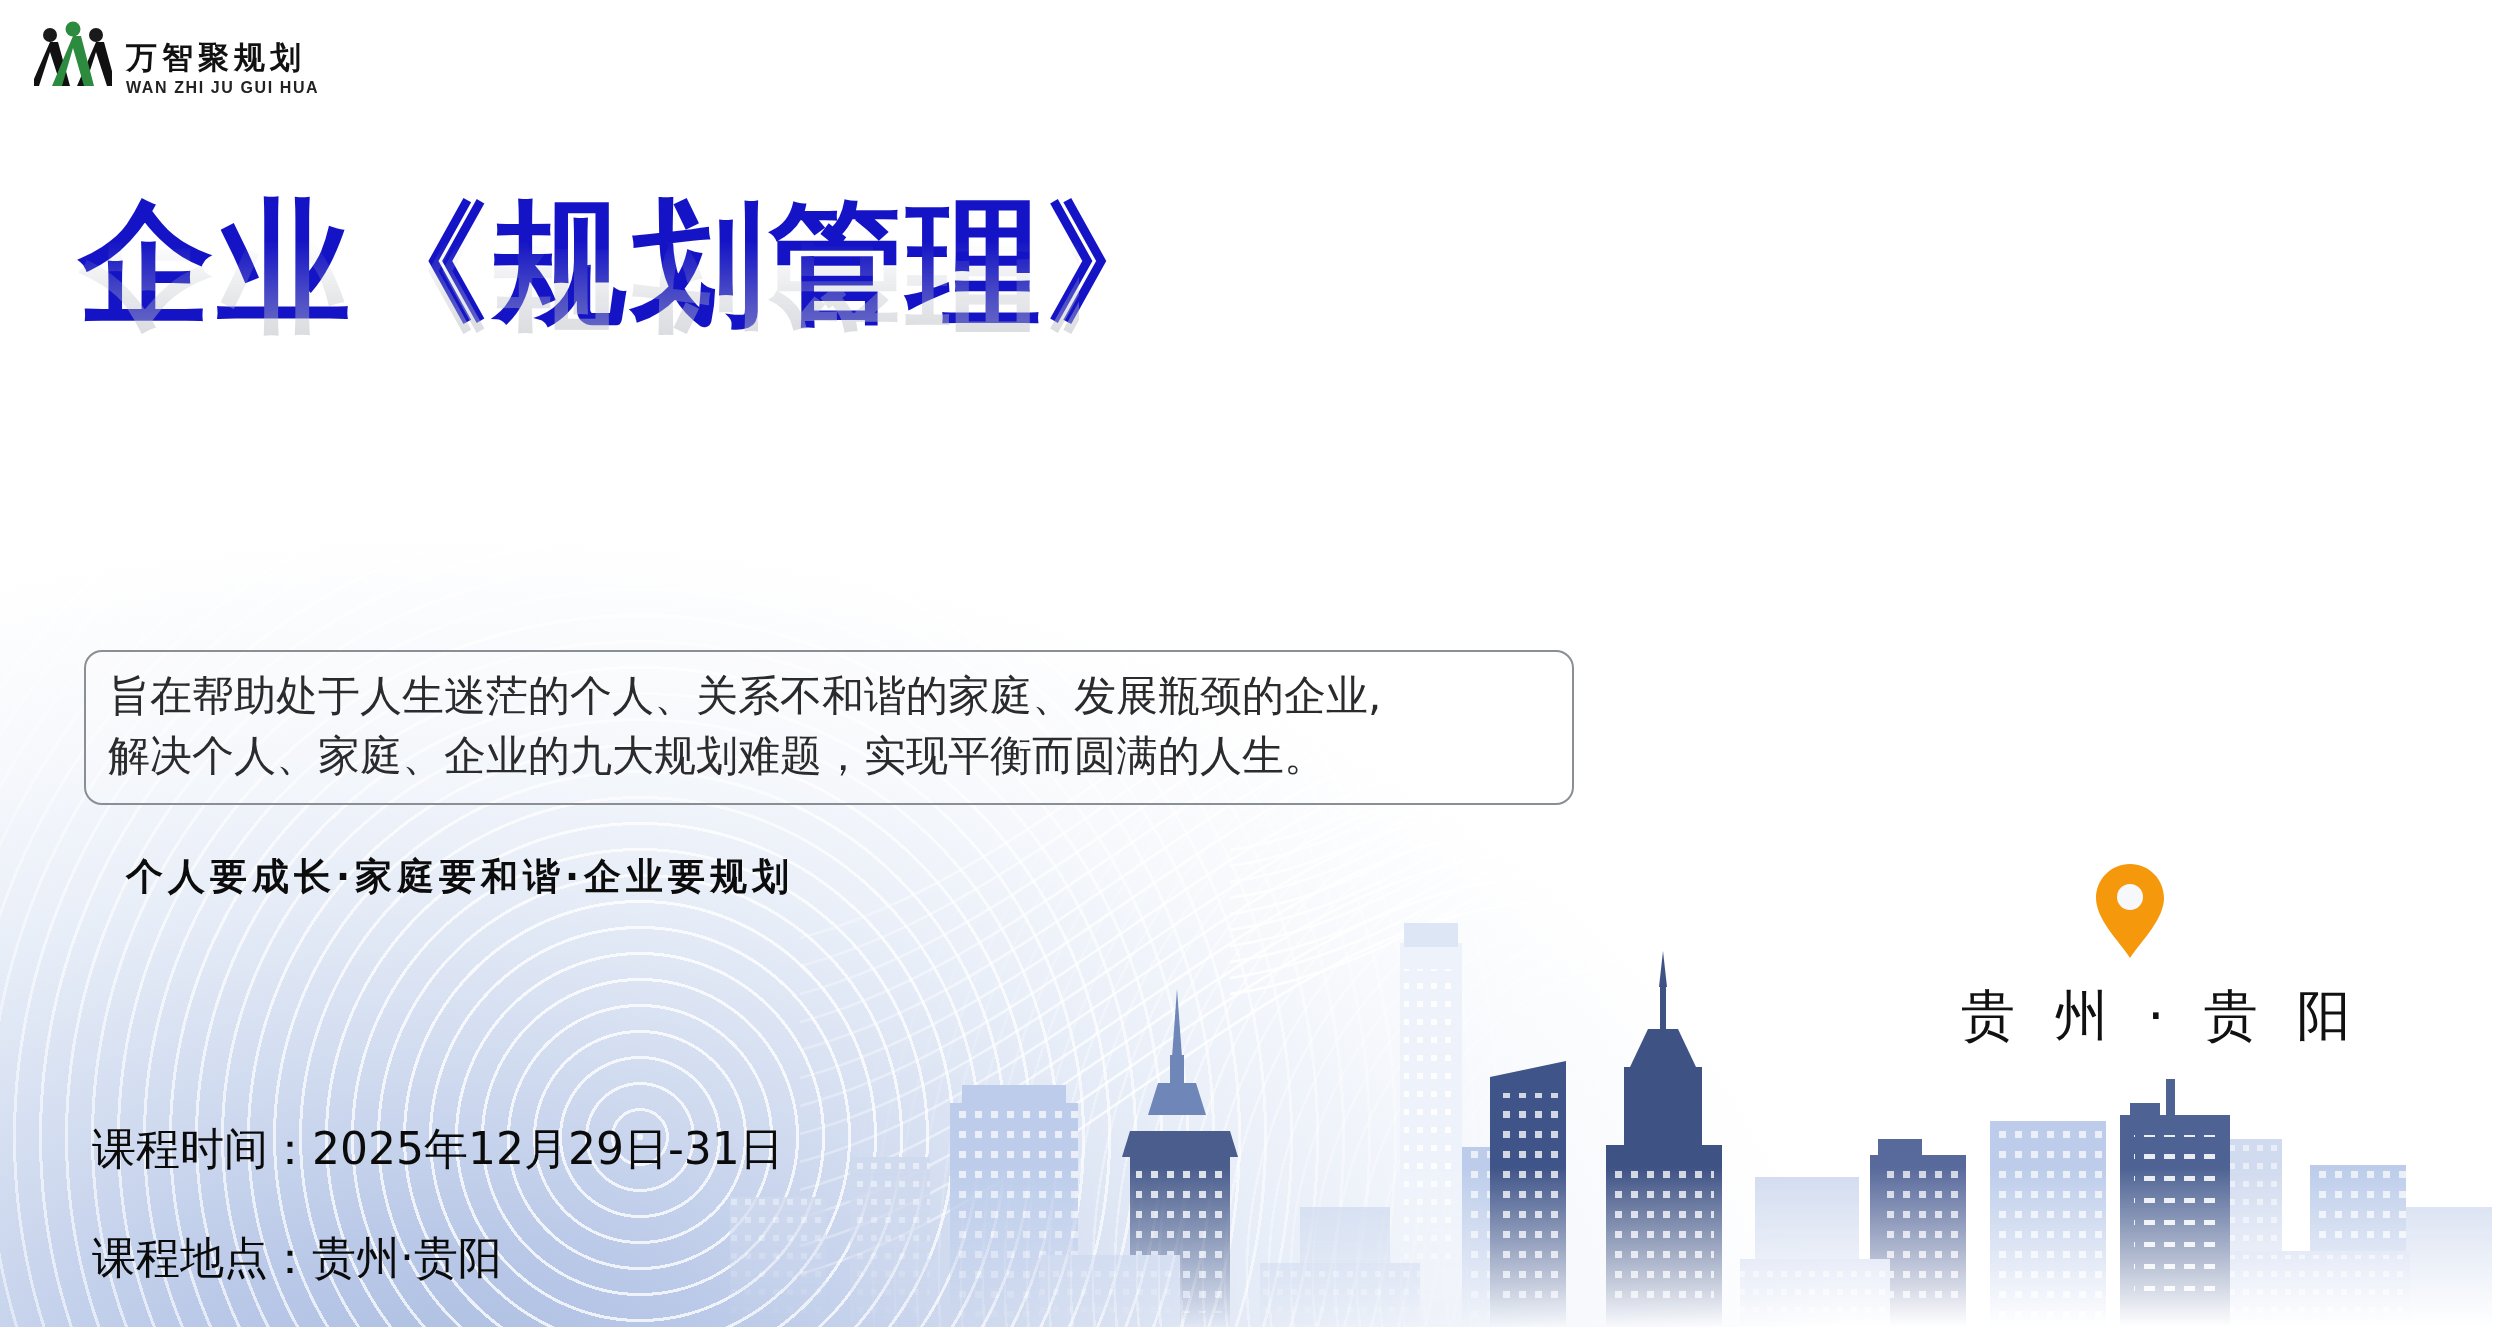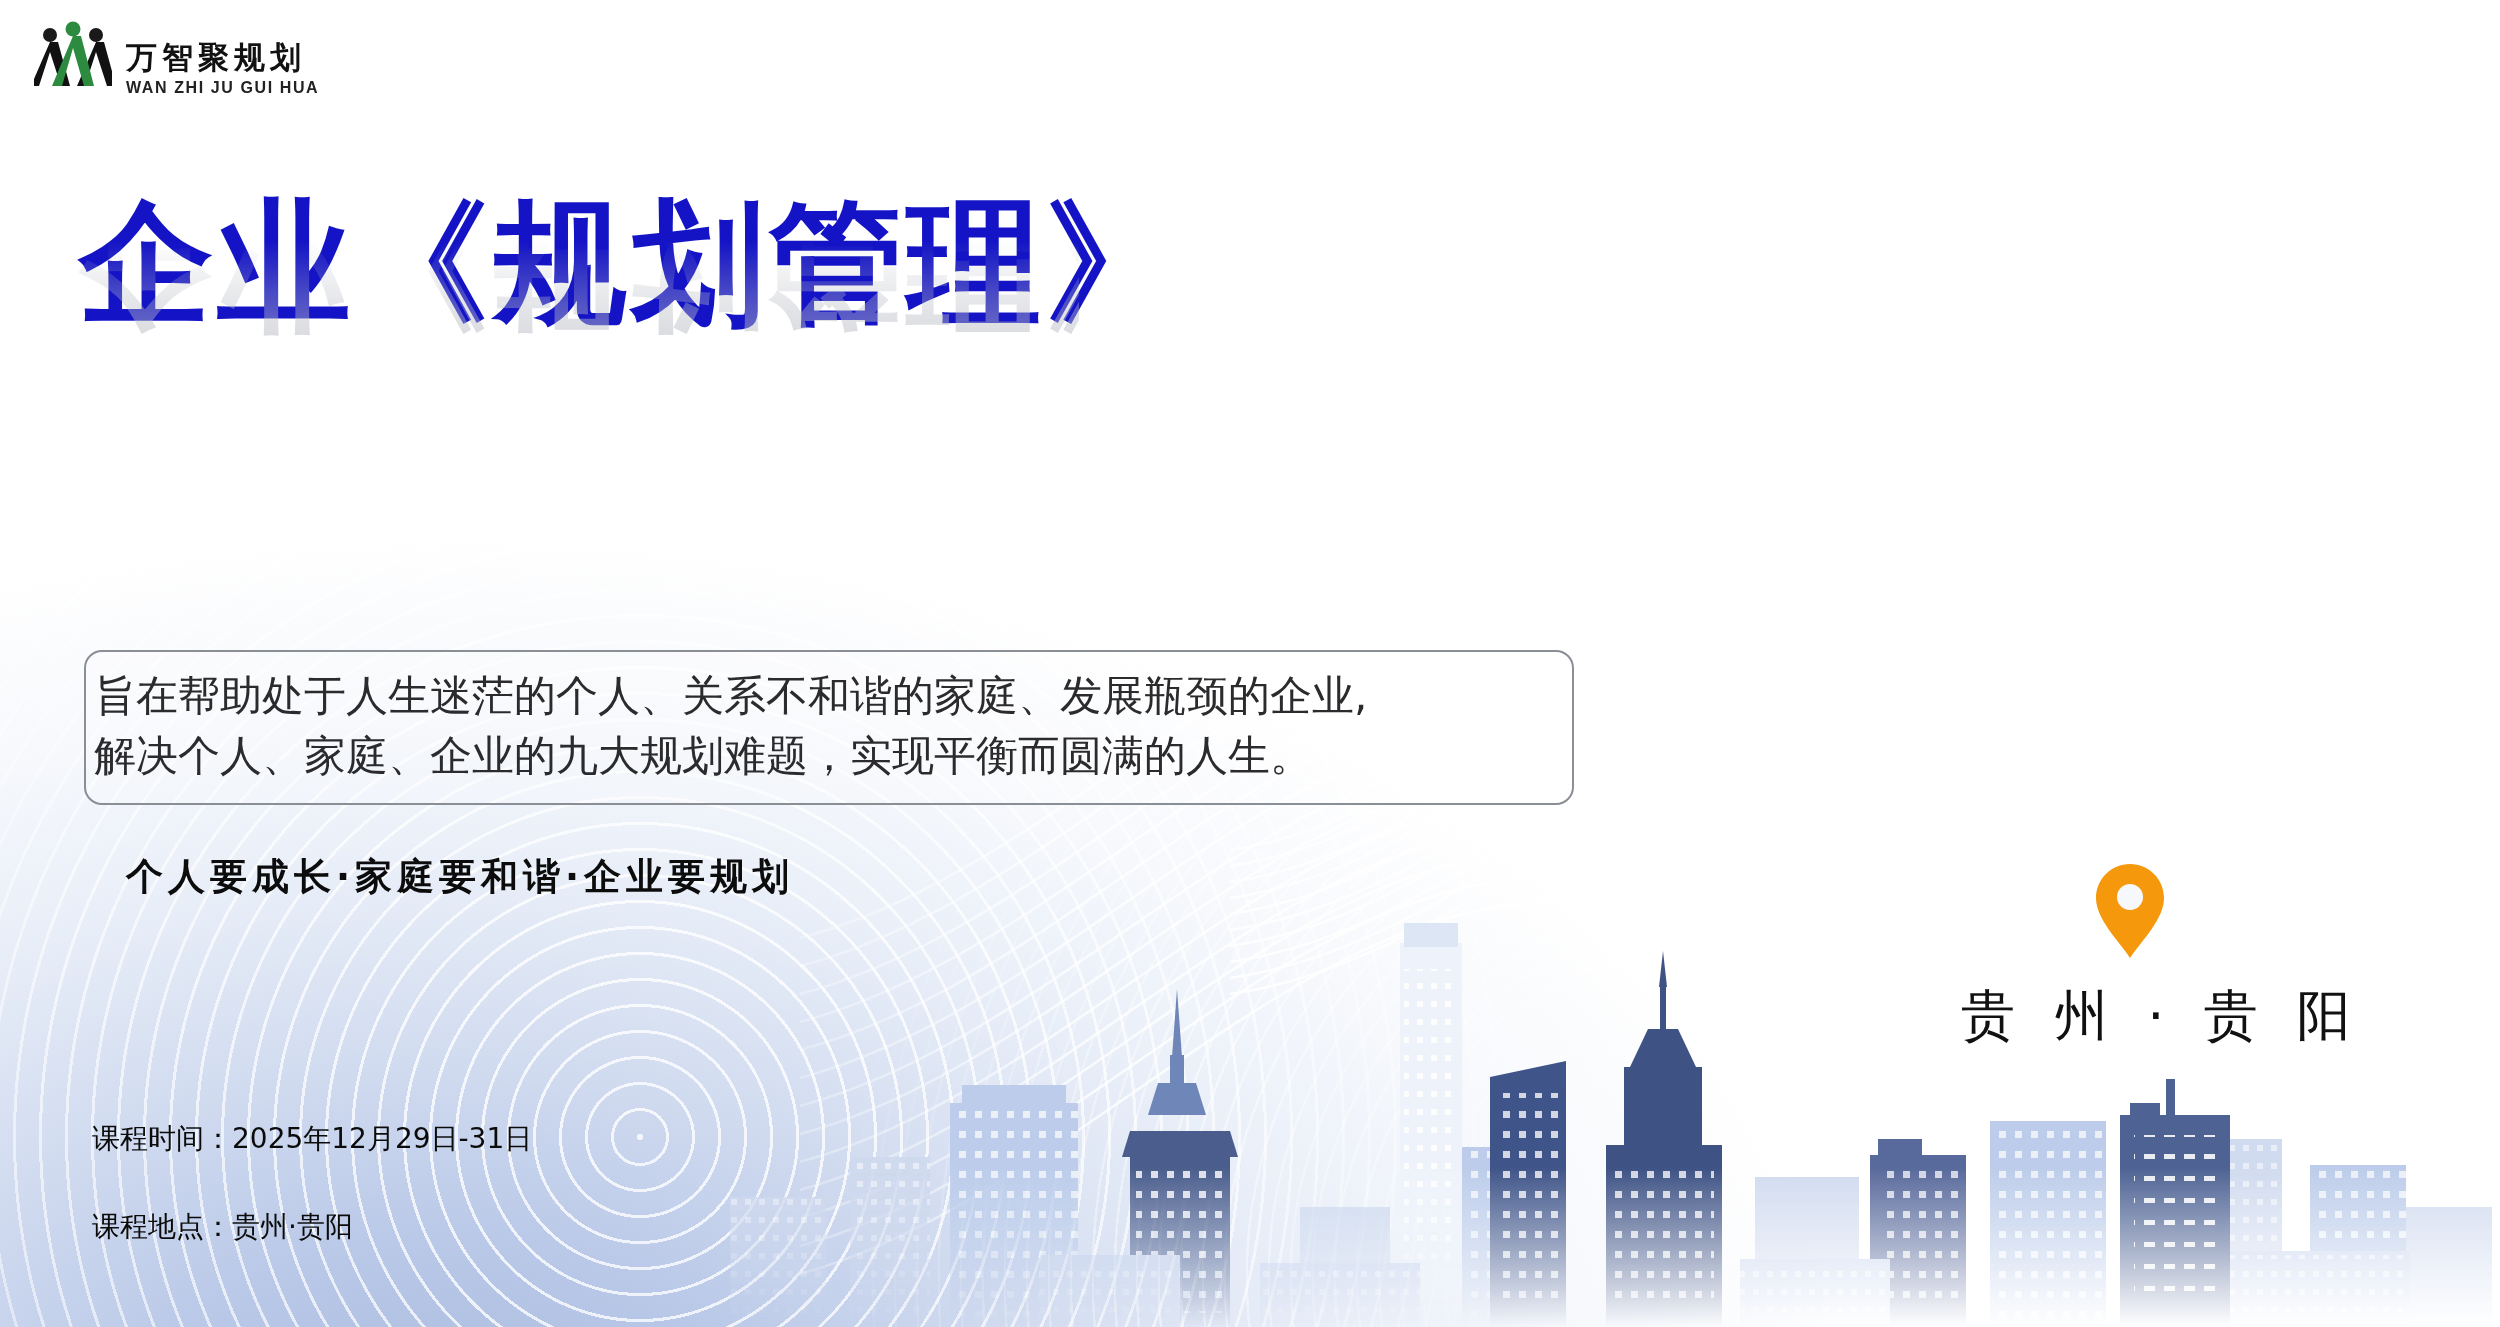--- a/index.html
+++ b/index.html
@@ -75,21 +75,21 @@
     -webkit-mask-image:linear-gradient(to top, rgba(0,0,0,0) 8%, rgba(0,0,0,.40) 62%, rgba(0,0,0,.62) 100%);
     mask-image:linear-gradient(to top, rgba(0,0,0,0) 8%, rgba(0,0,0,.40) 62%, rgba(0,0,0,.62) 100%);
     height:104px;overflow:hidden;
     opacity:.85;
   }
 
   
   .desc-box{
     position:absolute;left:84px;top:650px;width:1490px;
     border:2px solid #8a8e95;border-radius:18px;
-    padding:14px 22px 16px 8px;
+    padding:14px 22px 16px 22px;
     background:rgba(255,255,255,.20);
     box-sizing:border-box;
   }
   .desc-line{
     font-family:"DejaVu Sans","Liberation Sans",sans-serif;
     font-size:42px;color:#2b2b2d;line-height:1.44;white-space:nowrap;font-weight:400;
   }
 
   
   .slogan{
@@ -104,21 +104,21 @@
   .loc-text{
     font-family:"DejaVu Sans","Liberation Sans",sans-serif;
     font-size:54px;color:#111;letter-spacing:11px;margin-top:20px;white-space:nowrap;
     padding-left:11px;
   }
 
   
   .course-info{position:absolute;left:92px;top:1120px;}
   .course-row{
     font-family:"DejaVu Sans","Liberation Sans",sans-serif;
-    font-size:28px;color:#0b0b0b;white-space:nowrap;margin-bottom:50px;font-weight:400;
+    font-size:44px;color:#0b0b0b;white-space:nowrap;margin-bottom:50px;font-weight:400;
   }
   .course-row:last-child{margin-bottom:0;}
 </style>
 </head>
 <body>
 
 <div class="poster">
 
   <div class="bg-layer">
 

